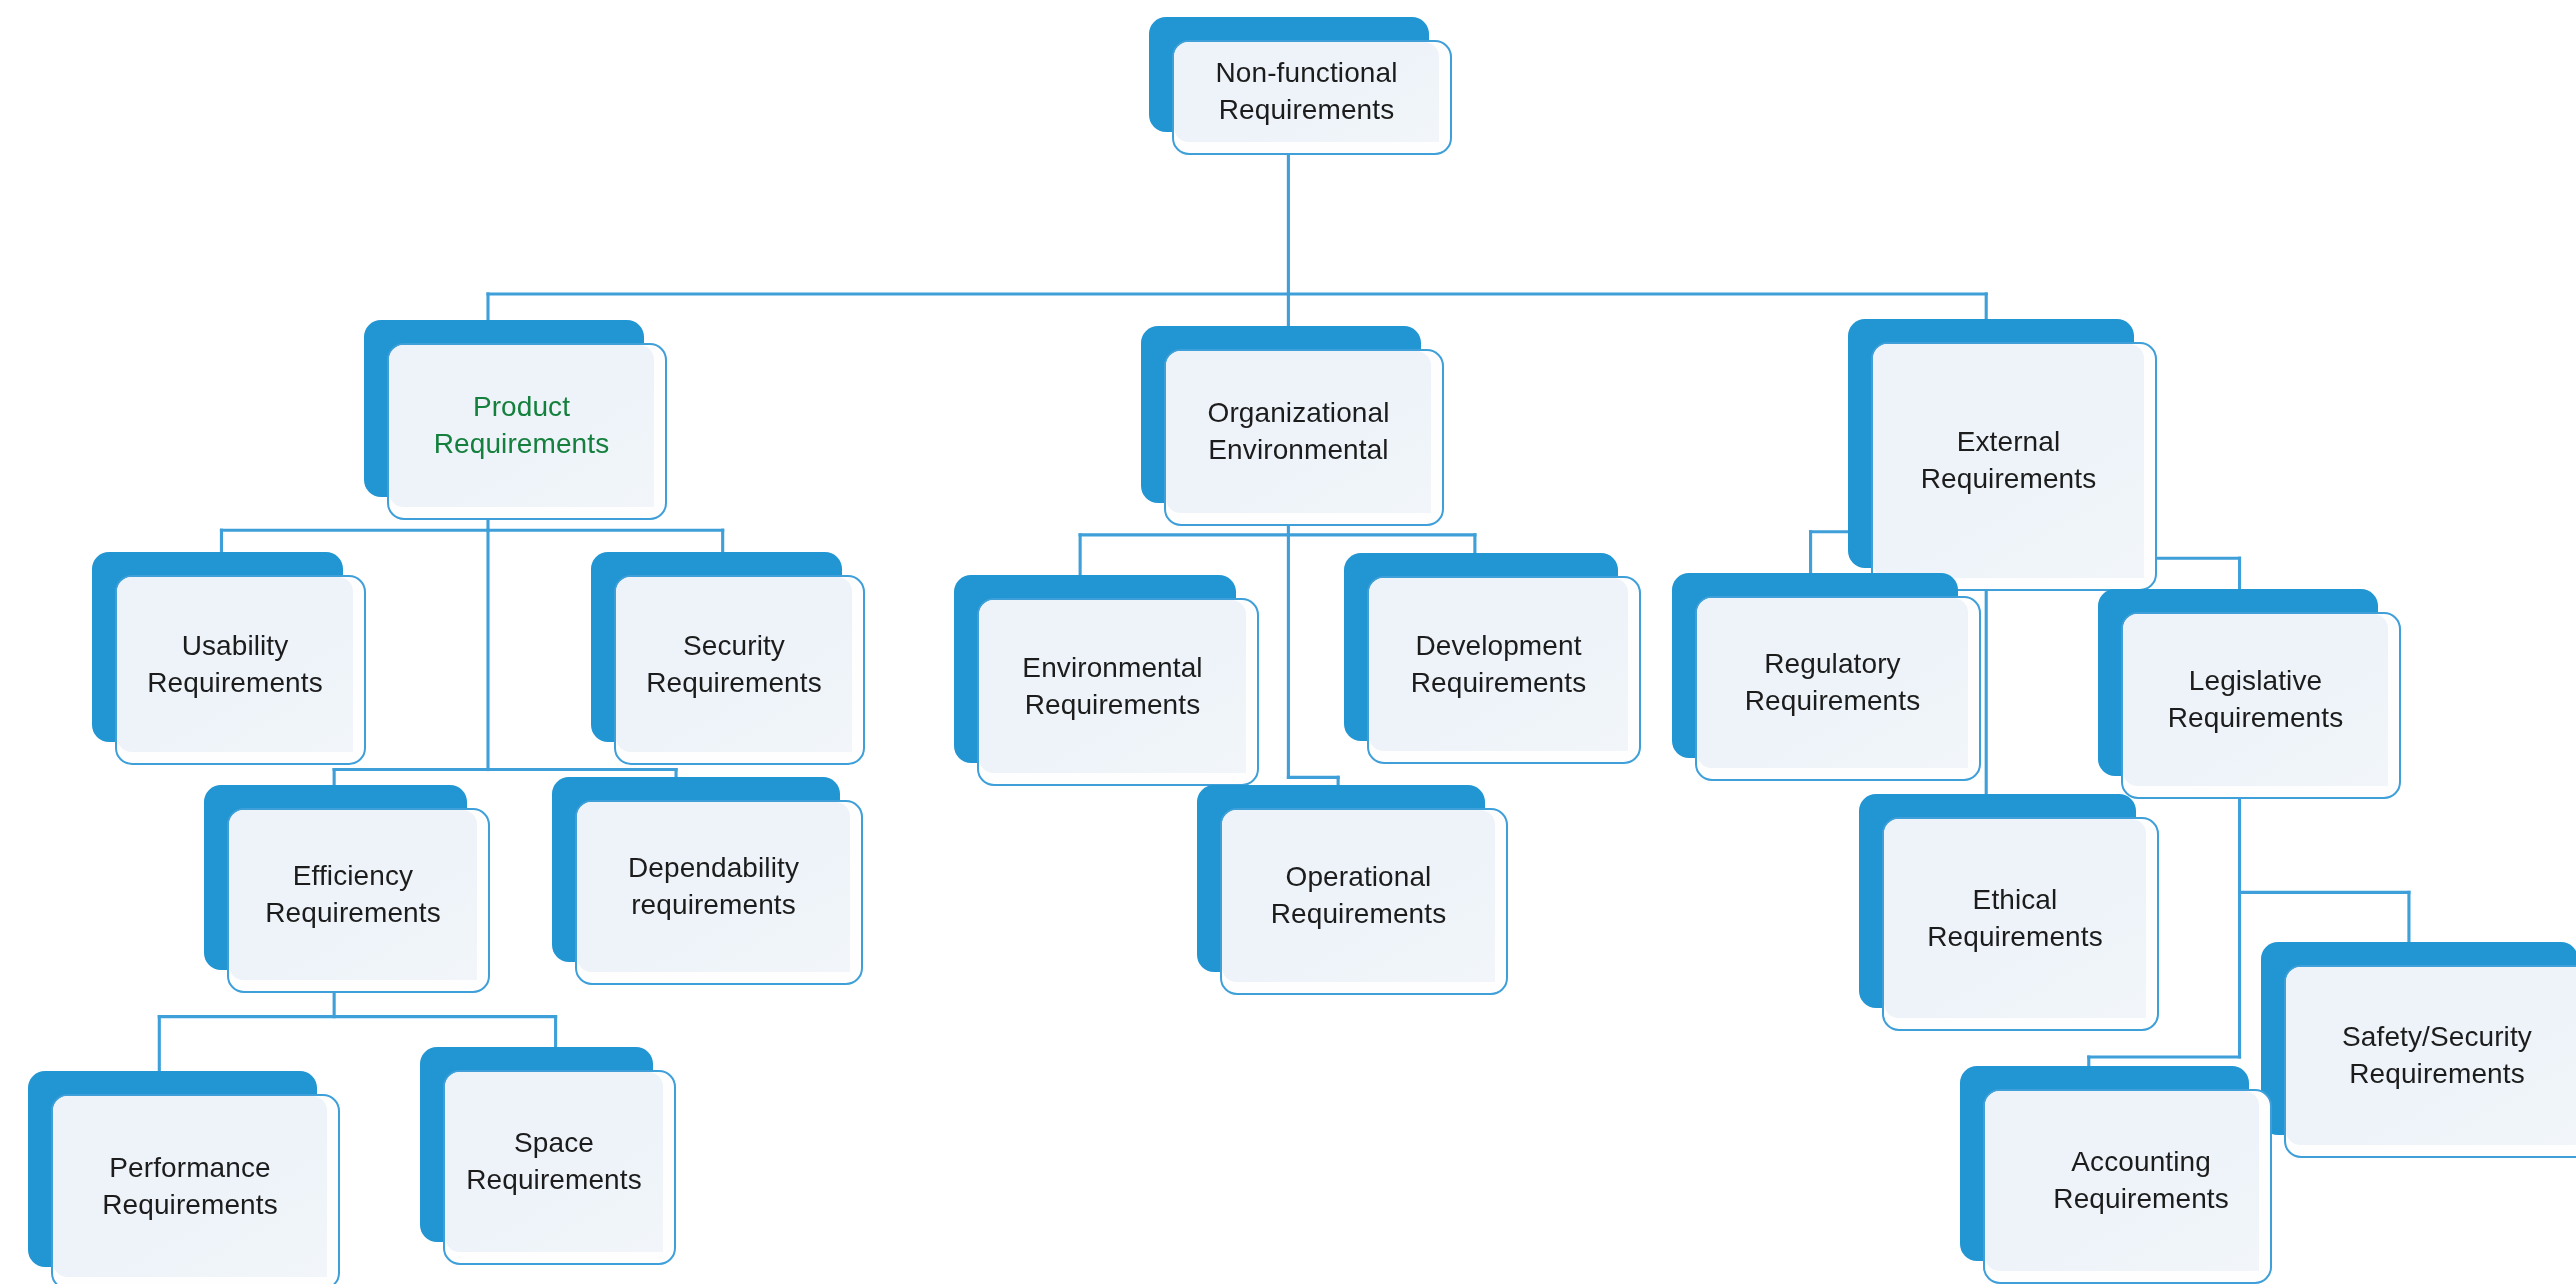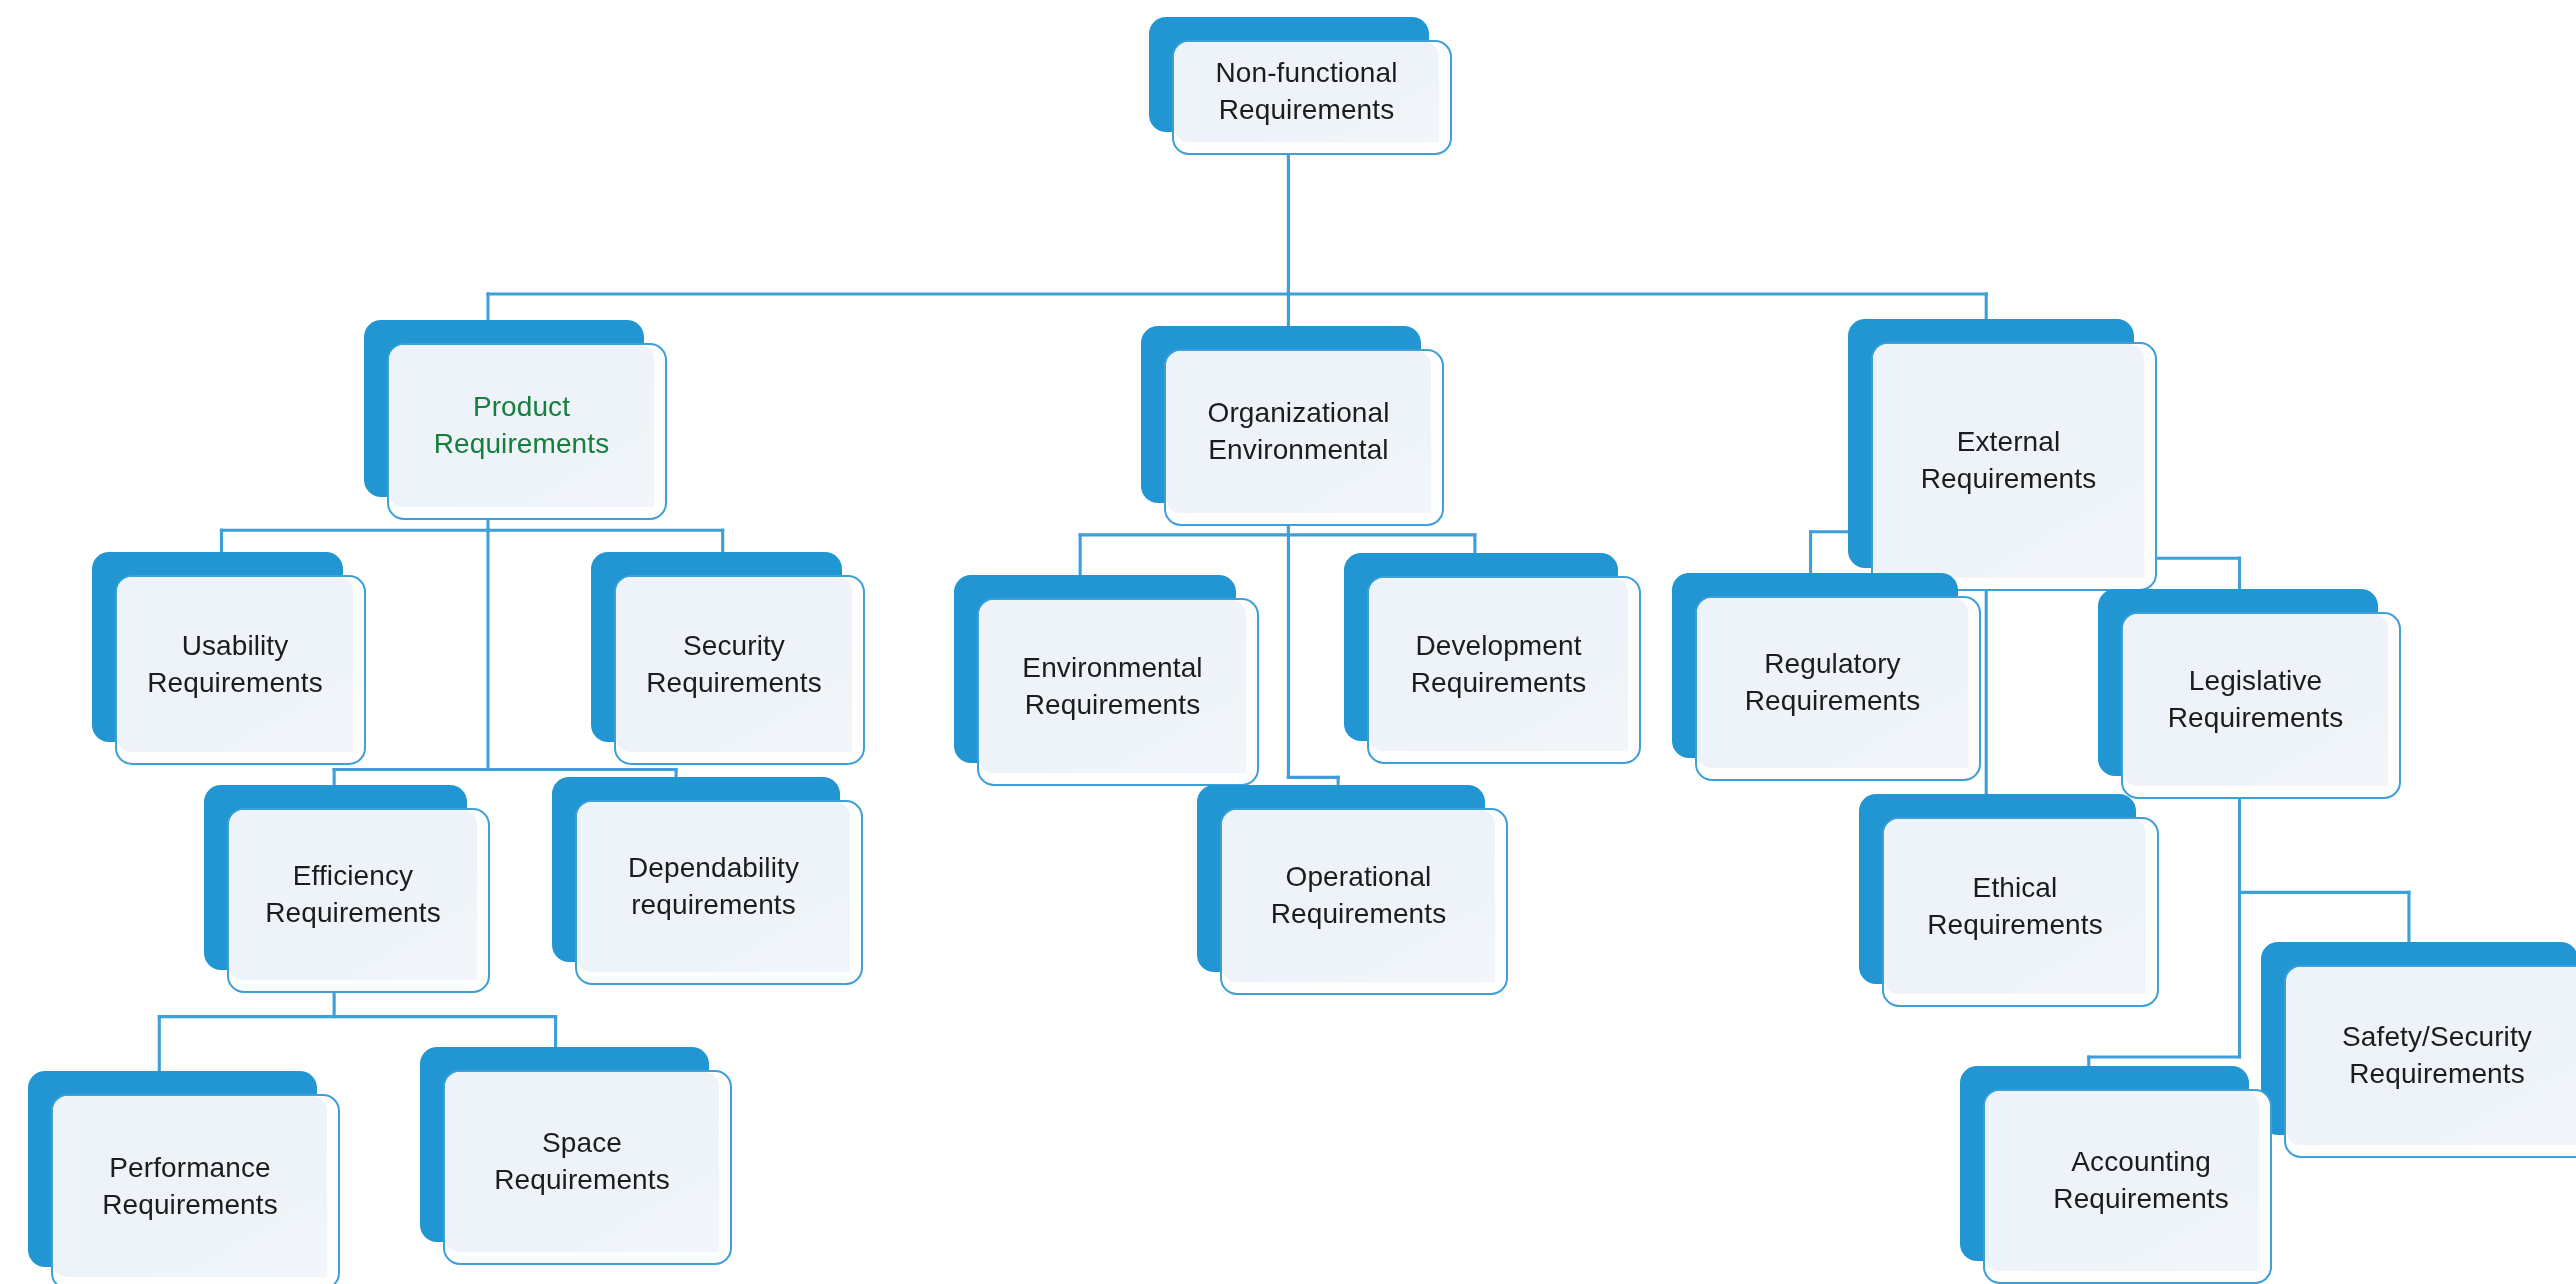--- a/index.html
+++ b/index.html
@@ -226,21 +226,21 @@
 requirements</div>
       </div>
       <div class="node" style="left: 1197px; top: 785px; width: 311px; height: 210px;">
         <div class="shadow" style="background: rgb(33, 150, 211);"></div>
         <div class="card" style="border-color: rgb(62, 159, 217); background: rgb(254, 254, 254);">
           <div class="inner"></div>
         </div>
         <div class="label" style="color: rgb(28, 28, 28);">Operational
 Requirements</div>
       </div>
-      <div class="node" style="left: 1859px; top: 794px; width: 300px; height: 213px;">
+      <div class="node" style="left: 1859px; top: 794px; width: 300px; height: 237px;">
         <div class="shadow" style="background: rgb(33, 150, 211);"></div>
         <div class="card" style="border-color: rgb(62, 159, 217); background: rgb(254, 254, 254);">
           <div class="inner"></div>
         </div>
         <div class="label" style="color: rgb(28, 28, 28);">Ethical
 Requirements</div>
       </div>
       <div class="node" style="left: 2261px; top: 942px; width: 340px; height: 216px;">
         <div class="shadow" style="background: rgb(33, 150, 211);"></div>
         <div class="card" style="border-color: rgb(62, 159, 217); background: rgb(254, 254, 254);">
@@ -258,21 +258,21 @@
 Requirements</div>
       </div>
       <div class="node" style="left: 28px; top: 1071px; width: 312px; height: 219px;">
         <div class="shadow" style="background: rgb(33, 150, 211);"></div>
         <div class="card" style="border-color: rgb(62, 159, 217); background: rgb(254, 254, 254);">
           <div class="inner"></div>
         </div>
         <div class="label" style="color: rgb(28, 28, 28);">Performance
 Requirements</div>
       </div>
-      <div class="node" style="left: 420px; top: 1047px; width: 312px; height: 218px; padding-left: 24px;">
+      <div class="node" style="left: 420px; top: 1047px; width: 256px; height: 218px; padding-left: 24px;">
         <div class="shadow" style="background: rgb(33, 150, 211);"></div>
         <div class="card" style="border-color: rgb(62, 159, 217); background: rgb(254, 254, 254);">
           <div class="inner"></div>
         </div>
         <div class="label" style="color: rgb(28, 28, 28);">Space
 Requirements</div>
       </div>
     </div>
 
 </div>

